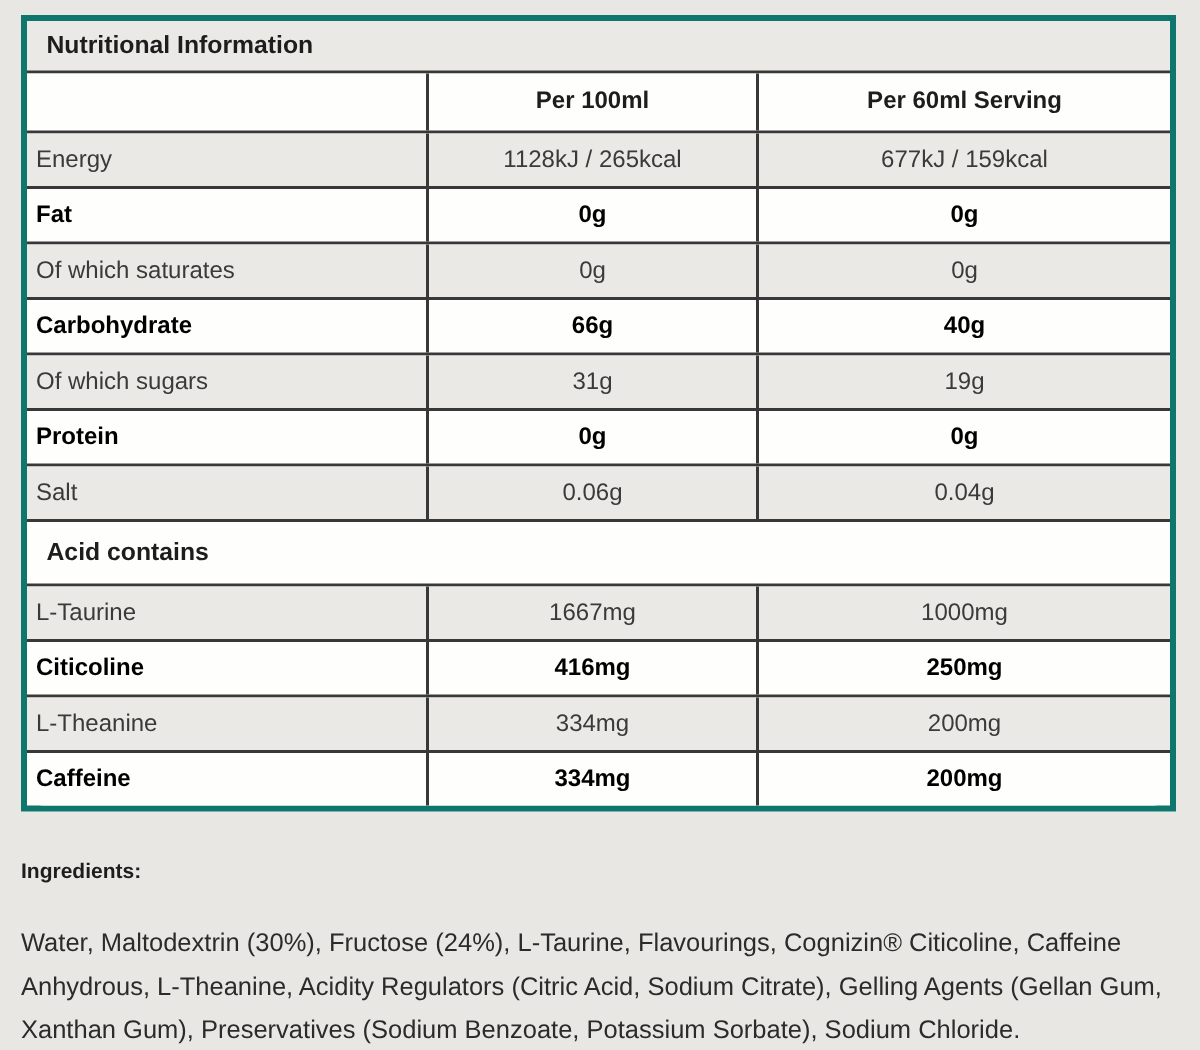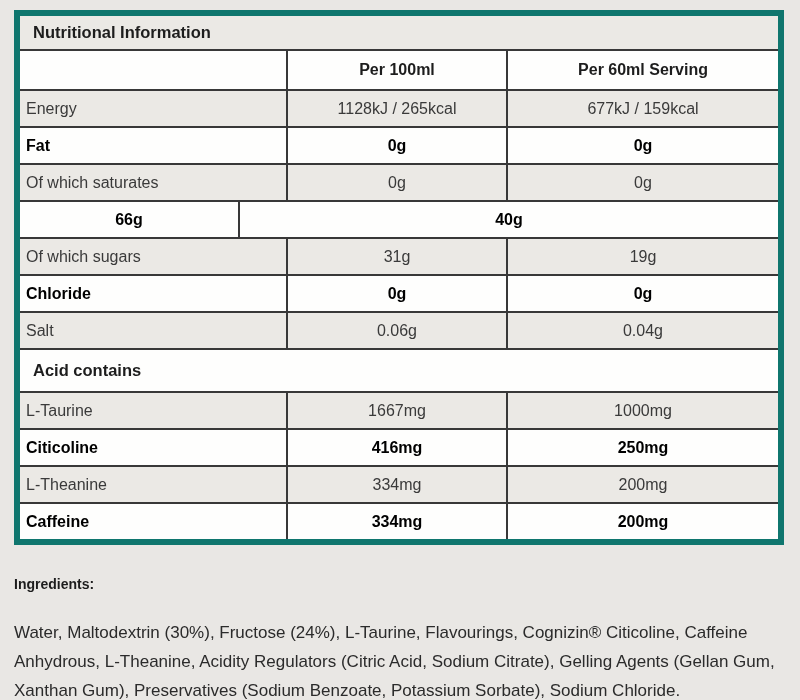--- a/index.html
+++ b/index.html
@@ -10,21 +10,21 @@
     color: #1e1e1e;
     overflow: hidden;
   }
   .page {
     width: 800px; height: 700px;
     padding: 10px 14px 0 14px;
     background: #e9e7e4;
   }
   .nutri-table {
     width: 770px;
-    border: 6px solid #0f766e;
+    border: 4px solid #0f766e;
     background: #fefefd;
   }
   .row {
     display: flex;
     align-items: stretch;
     border-bottom: 2px solid #383838;
     background: #fefefd;
   }
   .row:last-child { border-bottom: none; border-radius: 11px; }
   .row.gray { background: #ebe9e5; }
@@ -117,32 +117,33 @@
       <div class="c3">0g</div>
     </div>
 
     <div class="row gray">
       <div class="c1">Of which saturates</div>
       <div class="c2">0g</div>
       <div class="c3">0g</div>
     </div>
 
     <div class="row bold">
+      <div class="c1">Carbohydrate</div>
       <div class="c2">66g</div>
       <div class="c3">40g</div>
     </div>
 
     <div class="row gray">
       <div class="c1">Of which sugars</div>
       <div class="c2">31g</div>
       <div class="c3">19g</div>
     </div>
 
     <div class="row bold">
-      <div class="c1">Chloride</div>
+      <div class="c1">Protein</div>
       <div class="c2">0g</div>
       <div class="c3">0g</div>
     </div>
 
     <div class="row gray">
       <div class="c1">Salt</div>
       <div class="c2">0.06g</div>
       <div class="c3">0.04g</div>
     </div>
 

